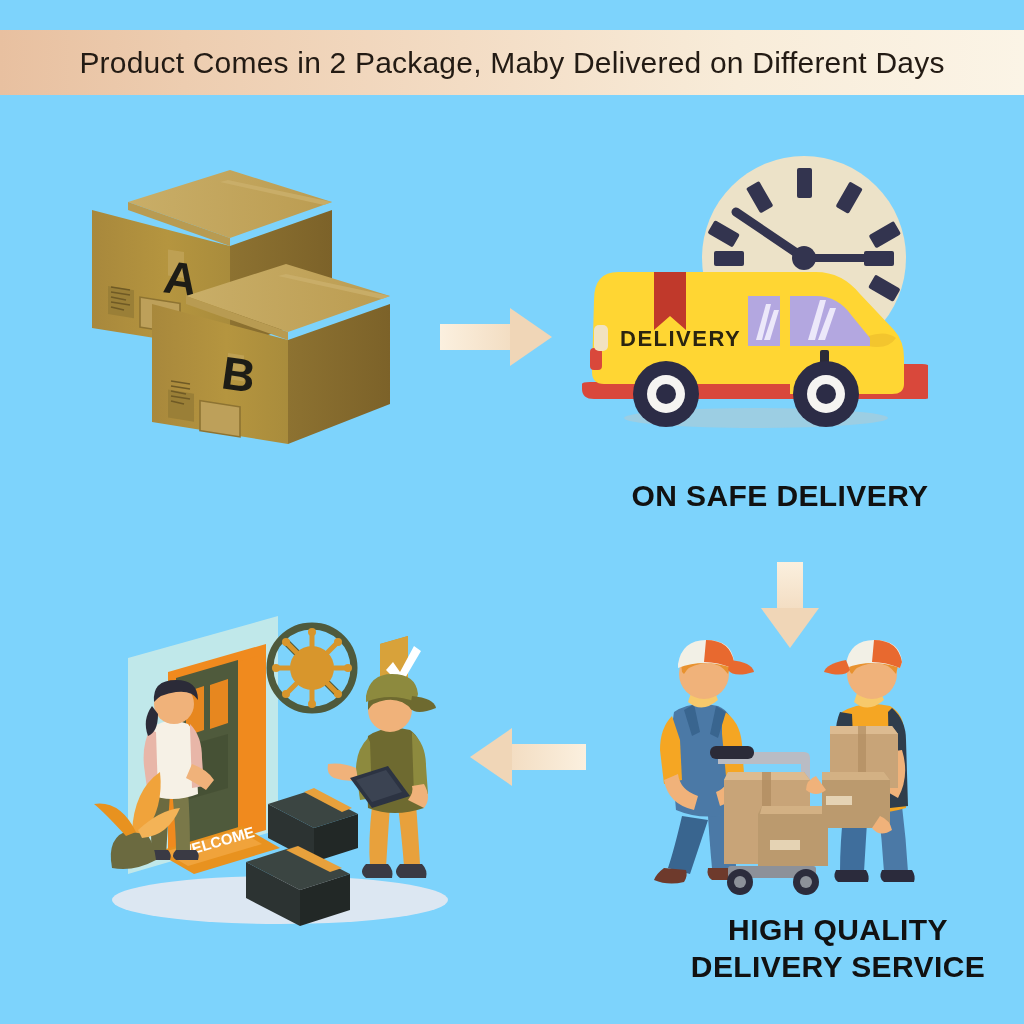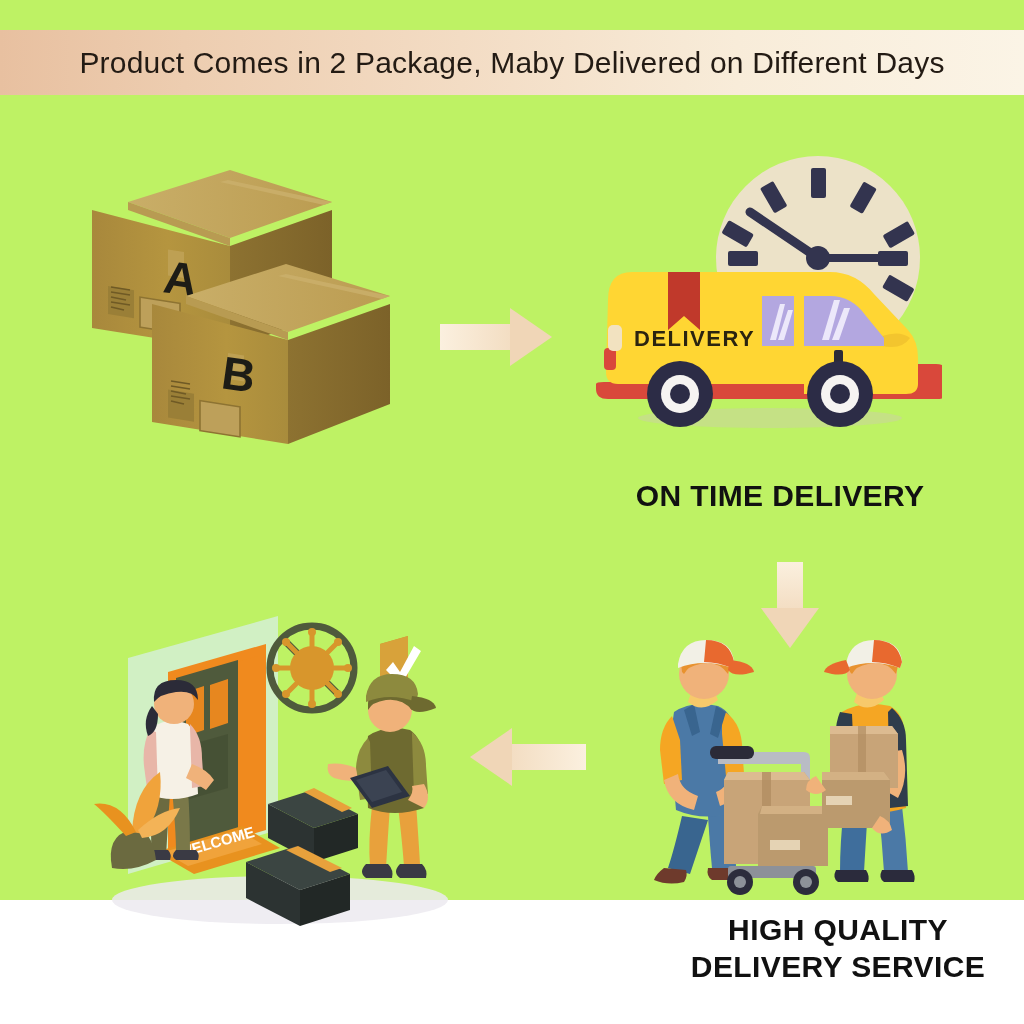--- a/index.html
+++ b/index.html
@@ -2,21 +2,21 @@
 <html><head>
 <meta charset="utf-8">
 <style>
   * { box-sizing: border-box; margin: 0; padding: 0; }
   html, body {
     width: 1024px; height: 1024px;
     background: #ffffff;
     font-family: "Liberation Sans", sans-serif;
     overflow: hidden;
   }
-  #page { position: relative; width: 1024px; height: 900px; background: #bef264; }
+  #page { position: relative; width: 1024px; height: 1024px; background: #7dd3fc; }
 
   
   .banner {
     position: absolute; left: 0; top: 30px; width: 1024px; height: 65px;
     background: linear-gradient(90deg, #e8c0a0 0%, #edcdb0 18%, #f3dcc4 45%, #f8ecd9 72%, #fbf4e6 100%);
     display: flex; align-items: center; justify-content: center;
   }
   .banner-text {
     font-size: 30px; color: #231b14; letter-spacing: .2px; white-space: nowrap;
     font-family: "Liberation Sans", sans-serif;
@@ -140,21 +140,21 @@
       </g>
     </svg>
   </div>
 
 
   <div class="arrow arrow-right" style="left:440px; top:308px; width:114px; height:58px;">
     <div class="shaft"></div>
     <div class="head"></div>
   </div>
 
-  <div class="cell" style="left:582px; top:150px; width:360px; height:290px;">
+  <div class="cell" style="left:568px; top:150px; width:360px; height:290px;">
     <svg width="360" height="290" viewBox="0 0 360 290">
 
       <ellipse cx="188" cy="268" rx="132" ry="10" fill="#cfc6ba" opacity=".38"></ellipse>
 
       <g>
         <circle cx="236" cy="108" r="102" fill="#ece2c8"></circle>
         <g fill="#33344f">
           <rect x="229" y="18" width="15" height="30" rx="2"></rect>
           <rect x="229" y="168" width="15" height="30" rx="2"></rect>
           <rect x="146" y="101" width="30" height="15" rx="2"></rect>
@@ -210,21 +210,21 @@
         </g>
         <g>
           <circle cx="258" cy="244" r="33" fill="#2c2c46"></circle>
           <circle cx="258" cy="244" r="19" fill="#f6f4f2"></circle>
           <circle cx="258" cy="244" r="10" fill="#2c2c46"></circle>
         </g>
       </g>
     </svg>
   </div>
 
-  <div class="caption" style="left:580px; top:478px; width:400px;">ON TIME DELIVERY</div>
+  <div class="caption" style="left:580px; top:478px; width:400px;">ON SAFE DELIVERY</div>
 
   <div class="arrow arrow-down" style="left:761px; top:562px; width:58px; height:90px;">
     <div class="shaft"></div>
     <div class="head"></div>
   </div>
 
   <div class="cell" style="left:630px; top:620px; width:310px; height:290px;">
     <svg width="310" height="290" viewBox="0 0 310 290">
 
       <g>

